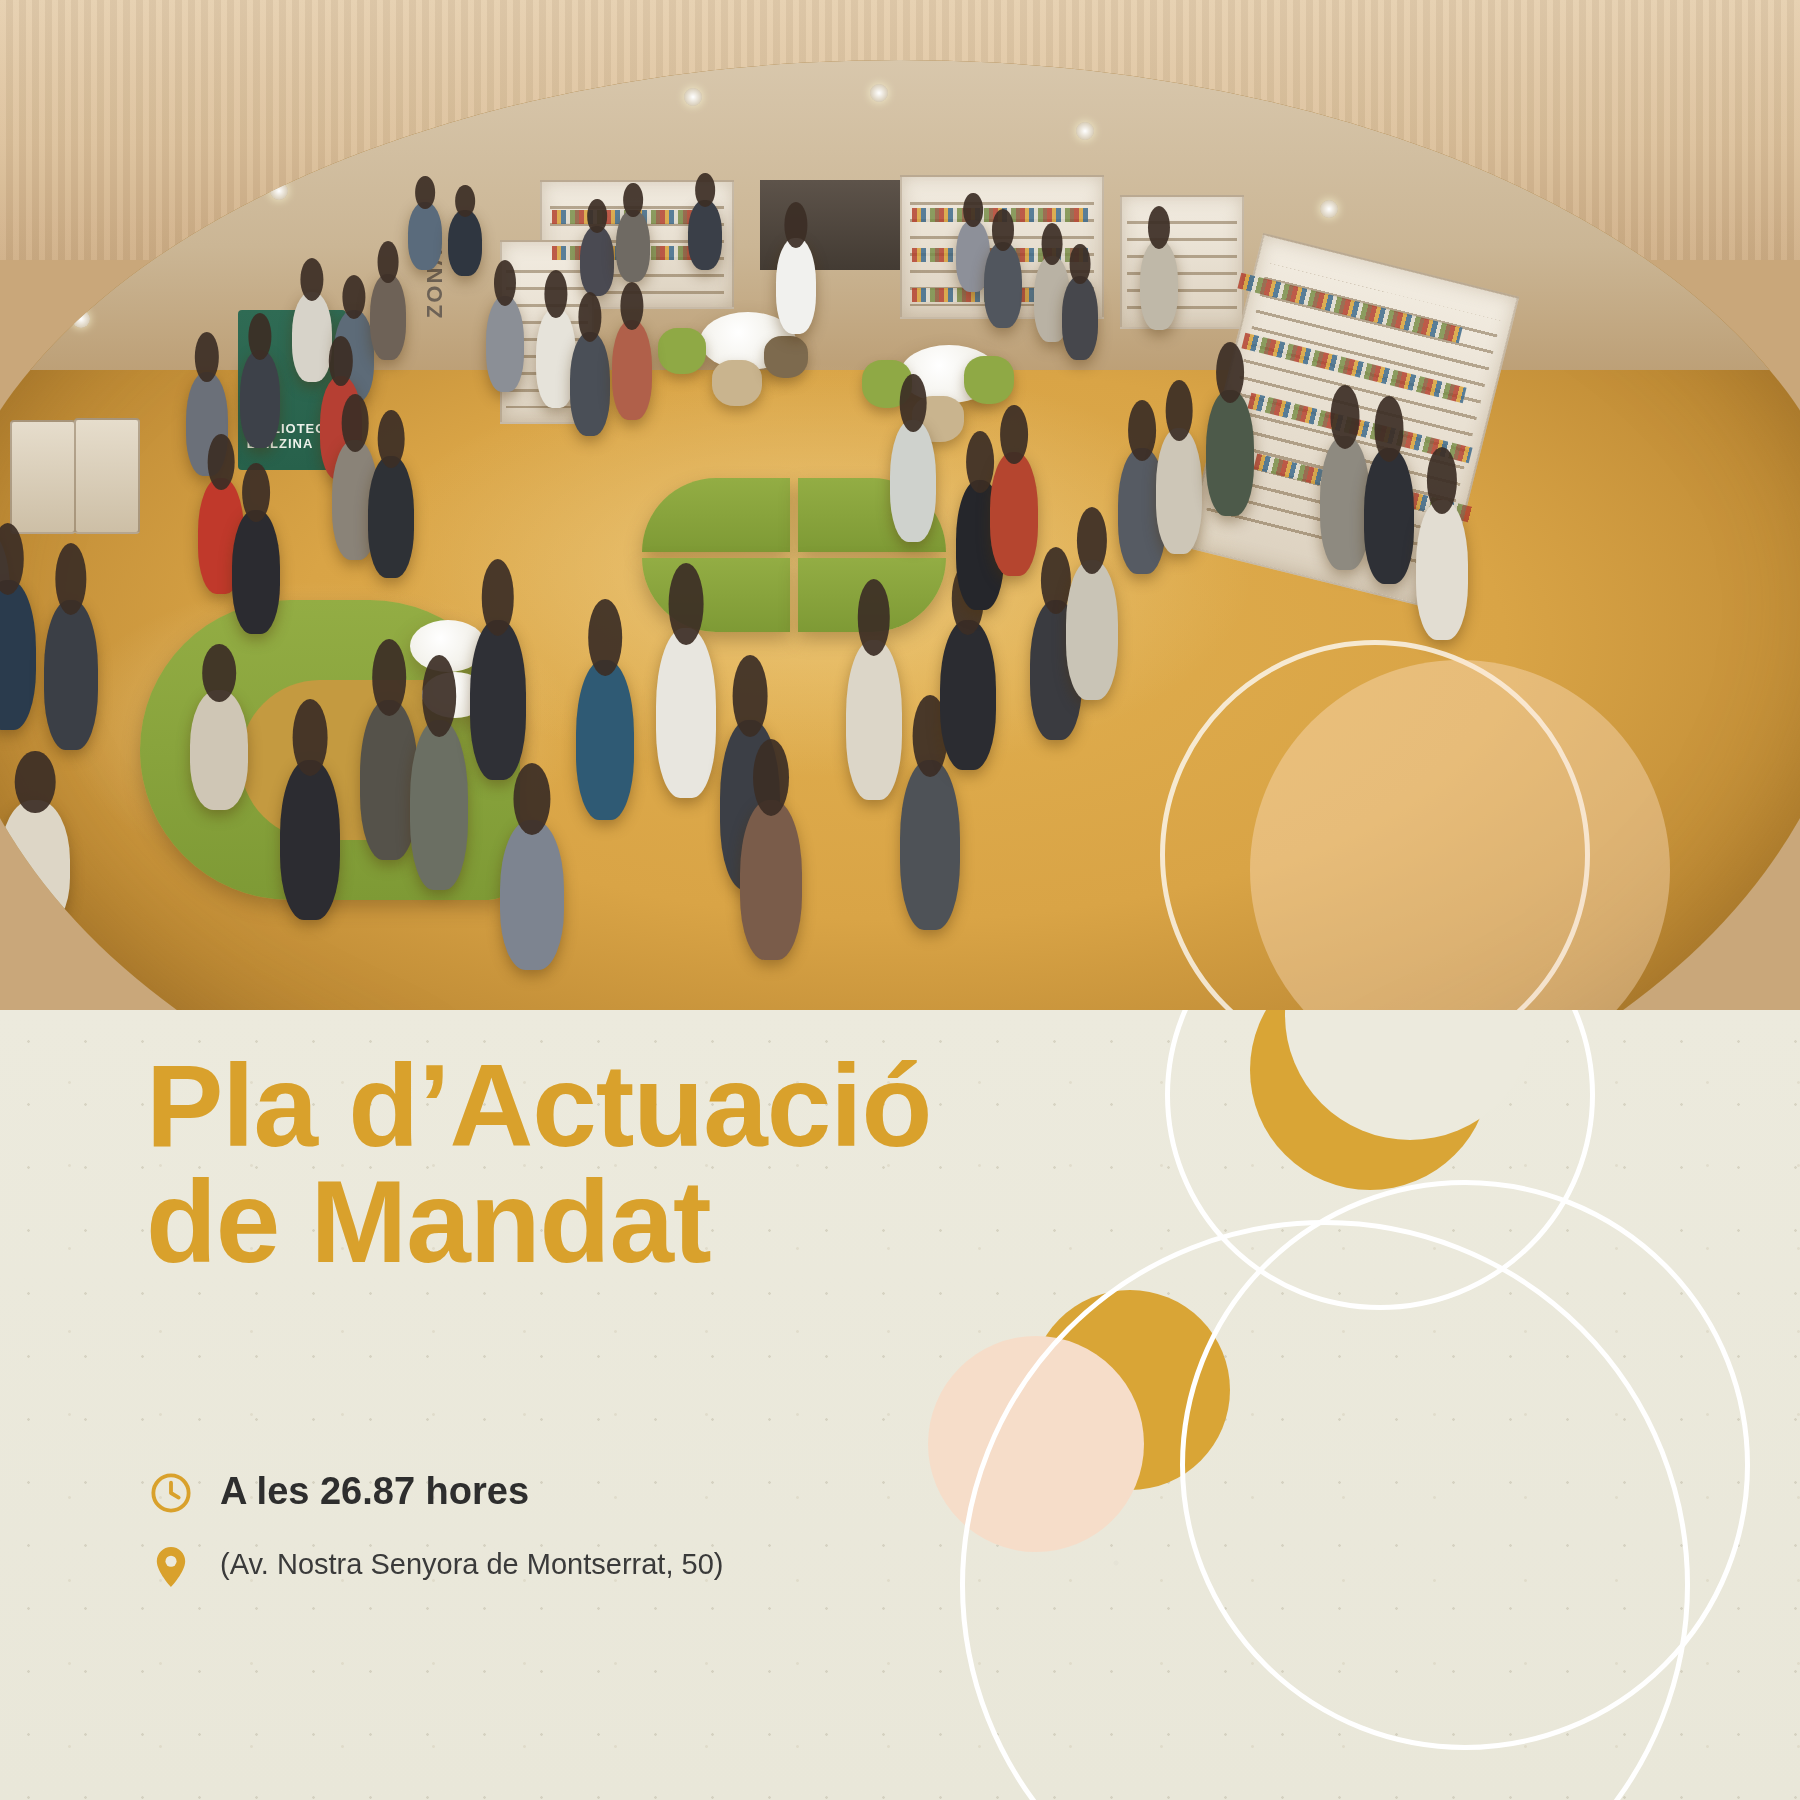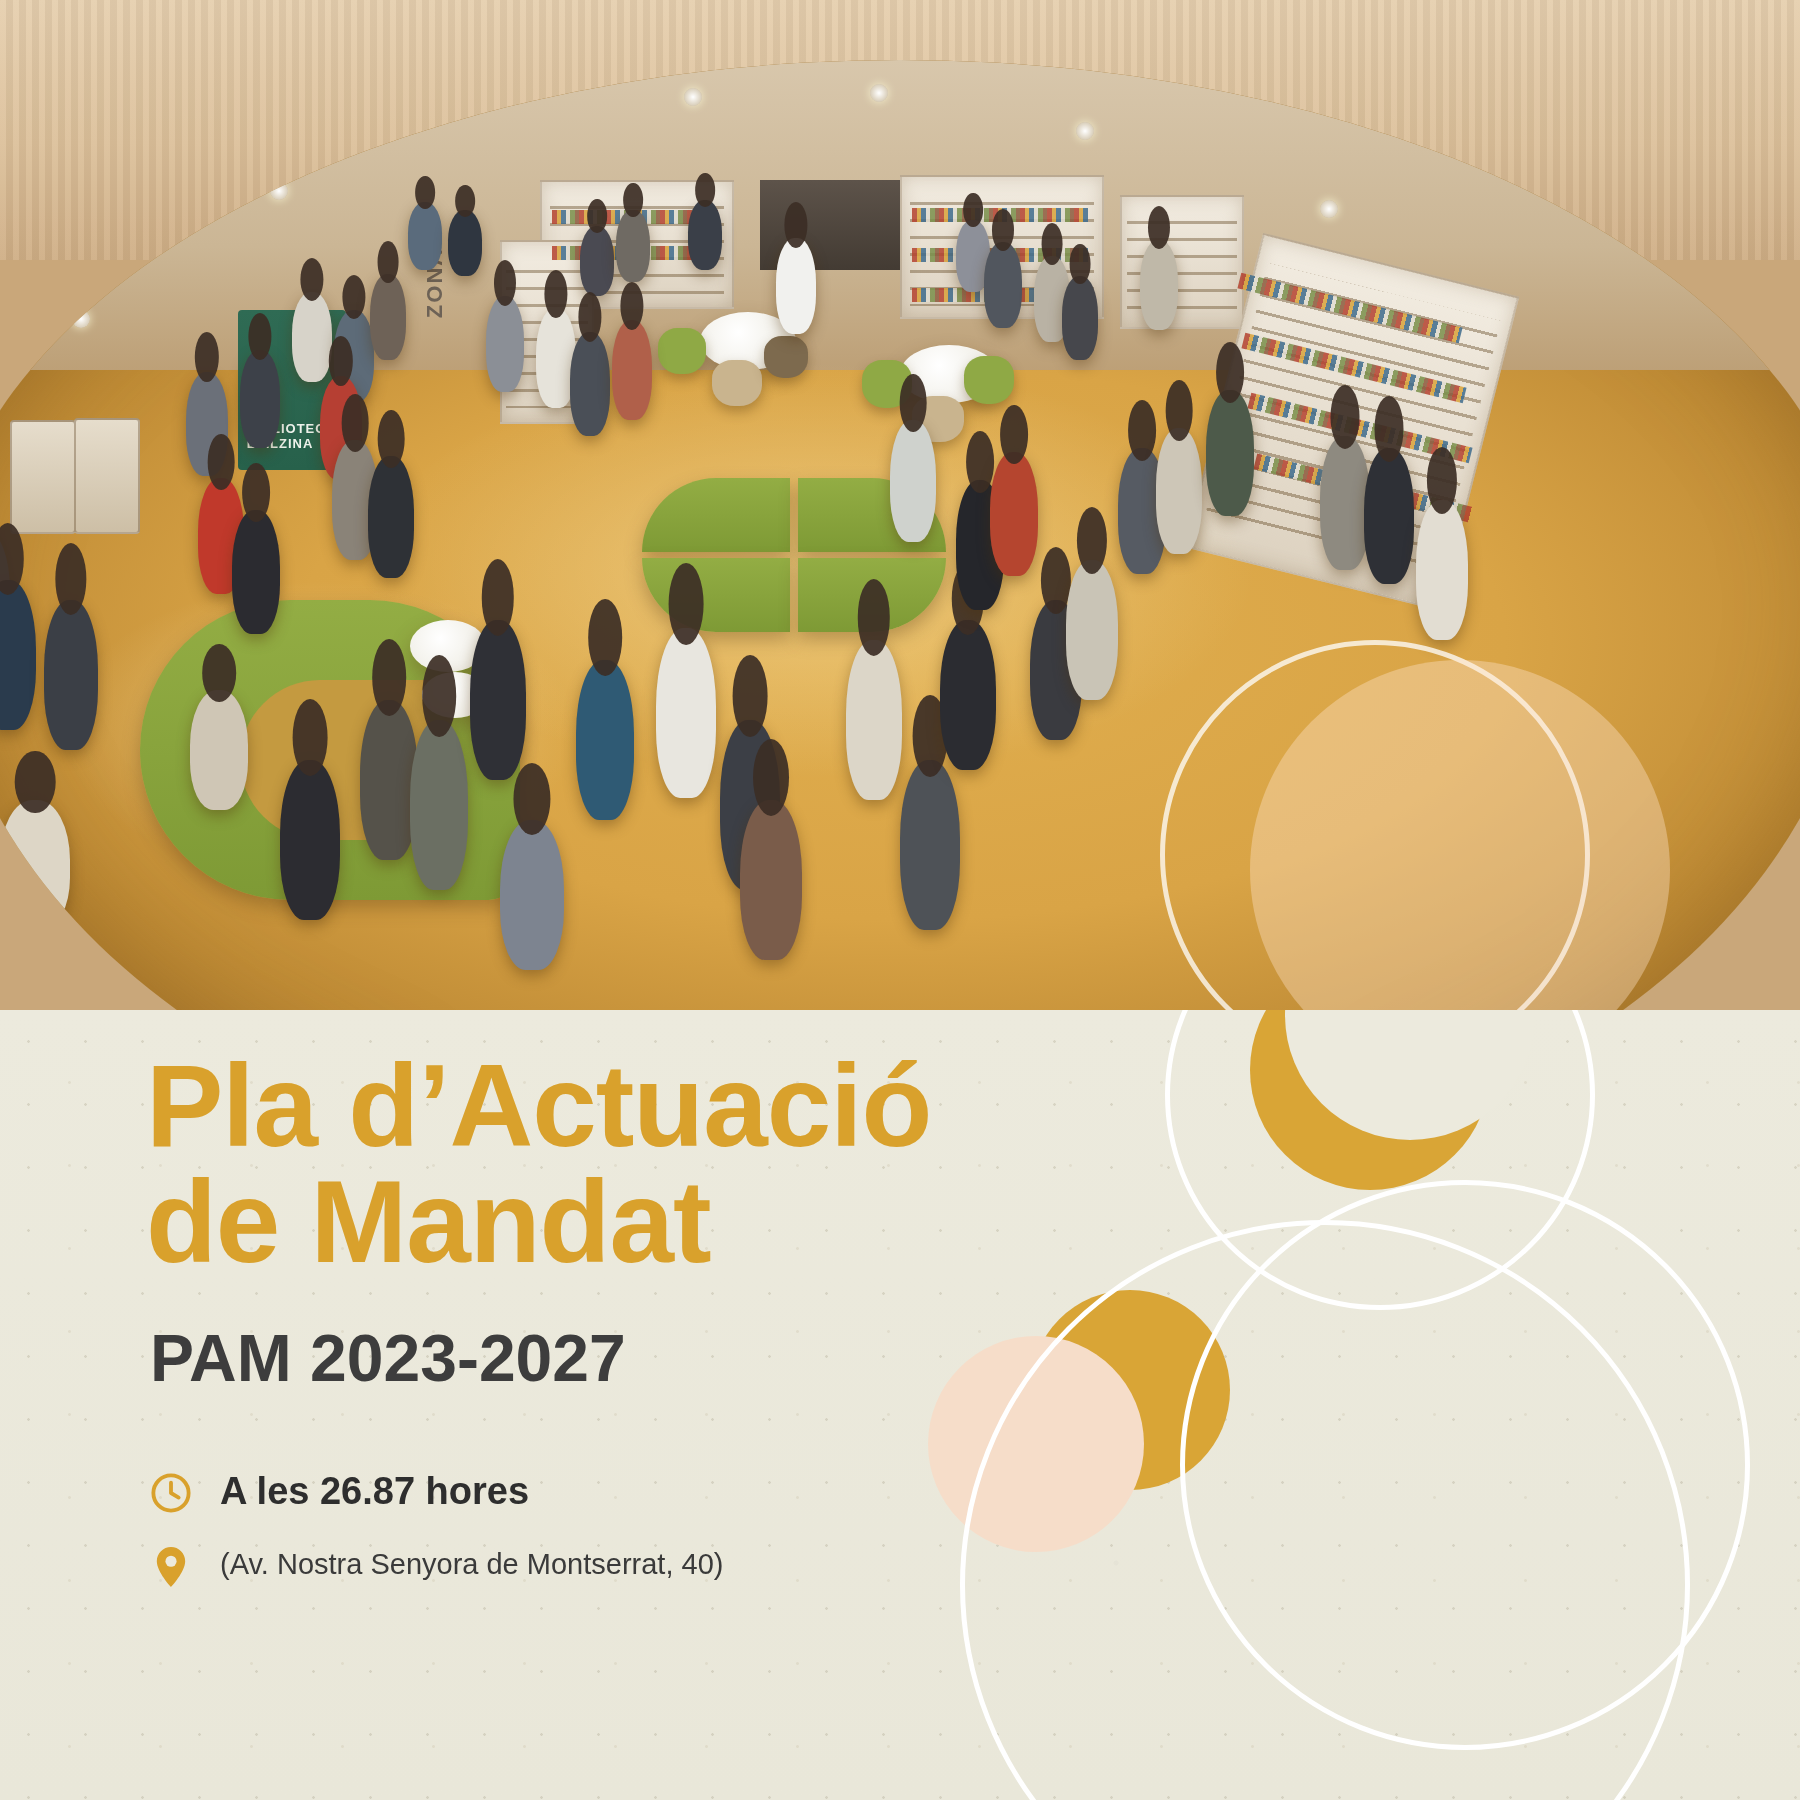--- a/index.html
+++ b/index.html
@@ -394,21 +394,20 @@
     <div class="deco deco-gold" style="left:1030px;top:280px;width:200px;height:200px;"></div>
     <div class="deco deco-peach" style="left:928px;top:326px;width:216px;height:216px;"></div>
     <div class="deco deco-ring" style="left:960px;top:210px;width:720px;height:720px;"></div>
     <div class="deco deco-ring" style="left:1180px;top:170px;width:560px;height:560px;"></div>
   </div>
 
   <div class="title">
     <div class="title-line">Pla d’Actuació</div>
     <div class="title-line">de Mandat</div>
   </div>
-  <div class="subtitle">PAM 2023-2027</div>
 
   <div class="details">
 
 
     <div class="detail-row">
       <span class="detail-icon">
         <svg viewBox="0 0 24 24" width="46" height="46" fill="none" stroke="currentColor" stroke-width="2" aria-hidden="true">
           <circle cx="12" cy="12" r="9.2"></circle>
           <path d="M12 6.6V12l4 2.4" stroke-linecap="round" stroke-linejoin="round"></path>
         </svg>
@@ -419,18 +418,18 @@
     </div>
 
     <div class="detail-row">
       <span class="detail-icon">
         <svg viewBox="0 0 24 24" width="46" height="46" fill="currentColor" aria-hidden="true">
           <path d="M12 1.6c-4.1 0-7.4 3.3-7.4 7.4 0 5.6 7.4 13.4 7.4 13.4s7.4-7.8 7.4-13.4c0-4.1-3.3-7.4-7.4-7.4z"></path>
           <circle cx="12" cy="9" r="2.9" fill="#eceadd"></circle>
         </svg>
       </span>
       <div>
-        <div class="detail-note">(Av. Nostra Senyora de Montserrat, 40)</div>
+        <div class="detail-note">(Av. Nostra Senyora de Montserrat, 50)</div>
       </div>
     </div>
 
   </div>
 </div>
 
 </body></html>

